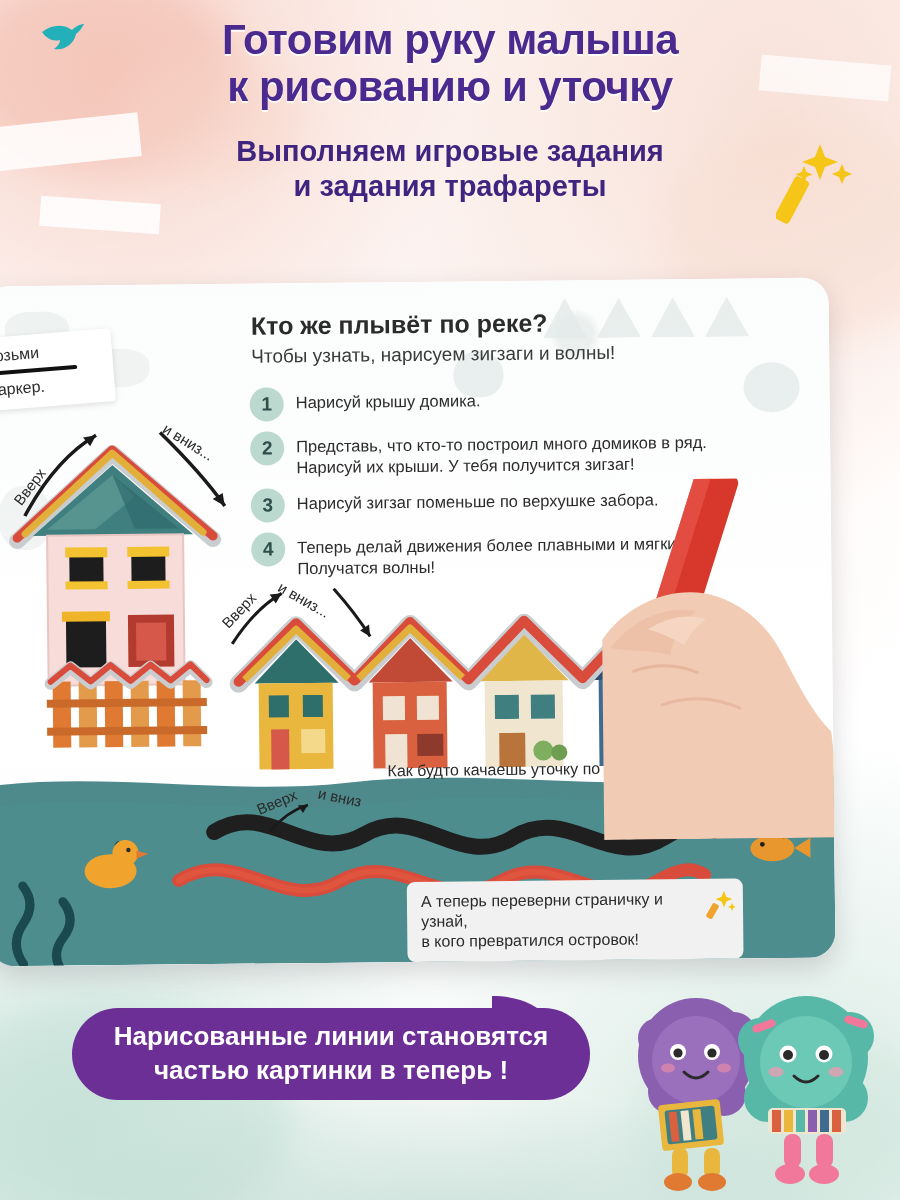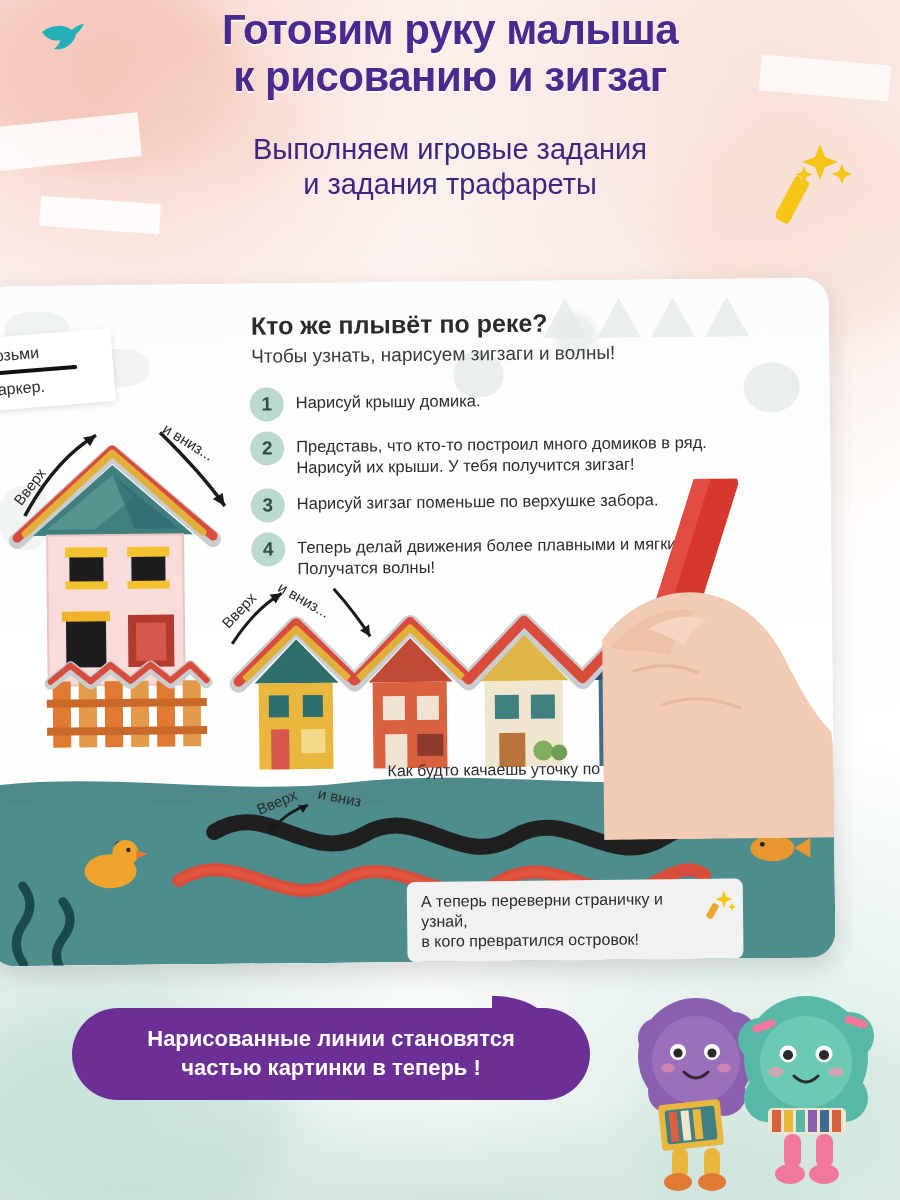--- a/index.html
+++ b/index.html
@@ -43,38 +43,38 @@
     background: #ffffff;
     opacity: .85;
   }
   .ps1 { left: -10px; top: 120px; width: 150px; height: 44px; transform: rotate(-6deg); }
   .ps2 { left: 40px; top: 200px; width: 120px; height: 30px; transform: rotate(4deg); }
   .ps3 { right: 10px; top: 60px; width: 130px; height: 36px; transform: rotate(5deg); opacity:.7;}
 
   
   .header {
     position: absolute;
-    left: 0; right: 0; top: 6px;
+    left: 0; right: 0; top: 16px;
     text-align: center;
   }
   .title {
     color: #4a2a8f;
     font-size: 42px;
     line-height: 1.12;
     font-weight: bold;
     letter-spacing: -0.5px;
     text-shadow: 0 2px 0 rgba(255,255,255,.9);
     padding: 0 90px;
   }
   .subtitle {
-    margin-top: 32px;
+    margin-top: 24px;
     color: #3f2480;
     font-size: 29px;
     line-height: 1.2;
-    font-weight: normal;
+    font-weight: bold;
     padding: 0 140px;
   }
   .bird-icon {
     position: absolute;
     left: 40px; top: 18px;
     width: 46px; height: 40px;
   }
   .wand-icon {
     position: absolute;
     right: 46px; top: 140px;
@@ -210,21 +210,21 @@
   
   .banner {
     position: absolute;
     left: 72px; top: 1008px;
     width: 518px; height: 92px;
     background: #6b2f96;
     border-radius: 46px;
     color: #ffffff;
     display: flex; align-items: center; justify-content: center;
     text-align: center;
-    font-size: 22px;
+    font-size: 26px;
     line-height: 1.3;
     font-weight: bold;
     padding: 0 30px;
     box-sizing: border-box;
   }
   .banner-tail {
     position: absolute;
     left: 486px; top: 990px;
     width: 70px; height: 40px;
   }
@@ -247,21 +247,21 @@
 <div class="wash d"></div>
 <div class="wash e"></div>
 <div class="paper-strip ps1"></div>
 <div class="paper-strip ps2"></div>
 <div class="paper-strip ps3"></div>
 <div class="ground"></div>
 
 <div class="header">
   <div class="title">
     <div>Готовим руку малыша</div>
-    <div>к рисованию и зигзаг</div>
+    <div>к рисованию и уточку</div>
   </div>
   <div class="subtitle">
     <div>Выполняем игровые задания</div>
     <div>и задания трафареты</div>
   </div>
 </div>
 
 <svg class="bird-icon" viewBox="0 0 46 40">
   <path d="M2 14 C12 6 24 6 32 12 C36 8 41 6 44 6 C41 11 39 14 36 16 C34 26 24 33 14 31 C18 28 20 25 20 22 C12 24 6 20 2 14 Z" fill="#23b0b8"></path>
 </svg>

